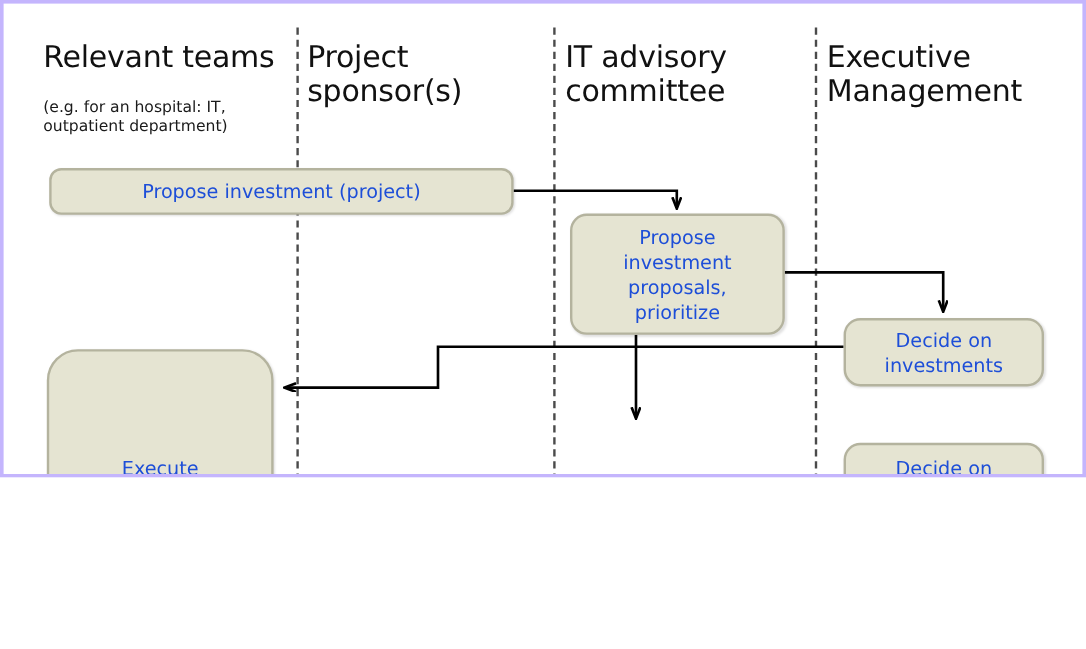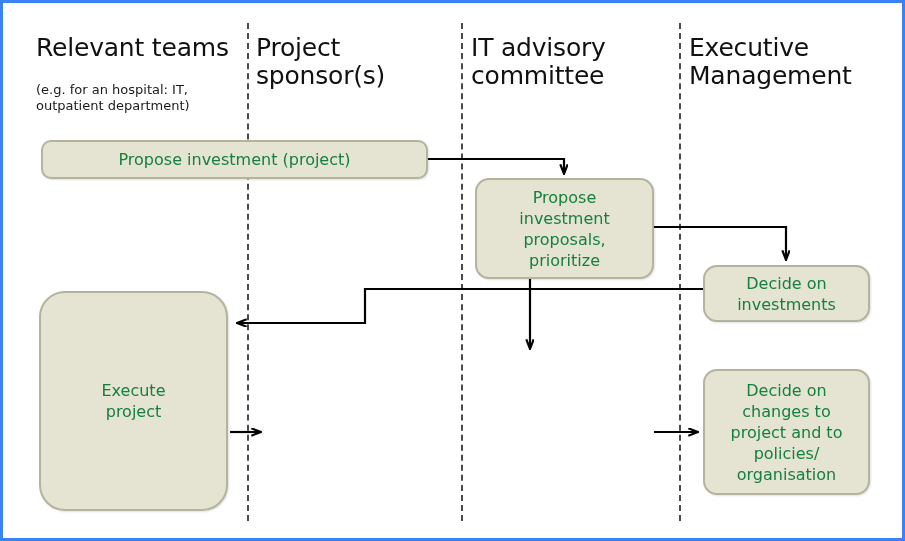--- a/index.html
+++ b/index.html
@@ -8,24 +8,24 @@
     padding: 0;
     background: #ffffff;
   }
   body {
     font-family: "DejaVu Sans", "Liberation Sans", sans-serif;
   }
 
   #canvas {
     position: relative;
     width: 905px;
-    height: 541px;
+    height: 398px;
     background: #ffffff;
     box-sizing: border-box;
-    border: 3px solid #3b82f6;
+    border: 3px solid #c4b5fd;
     overflow: hidden;
   }
 
   
   .lane-divider {
     position: absolute;
     top: 20px;
     height: 498px;
     border-left: 2px dashed #4a4a4a;
     width: 0;
@@ -54,21 +54,21 @@
   
   .node {
     position: absolute;
     background: #e5e4d2;
     border: 2px solid #b4b39e;
     box-sizing: border-box;
     display: flex;
     align-items: center;
     justify-content: center;
     text-align: center;
-    color: #15803d;
+    color: #1d4ed8;
     font-size: 16px;
     line-height: 21px;
     white-space: pre-line;
     box-shadow: 1px 1px 2px rgba(0,0,0,0.12);
   }
   .node.r-sm { border-radius: 10px; }
   .node.r-md { border-radius: 14px; }
   .node.r-lg { border-radius: 26px; }
 
   

